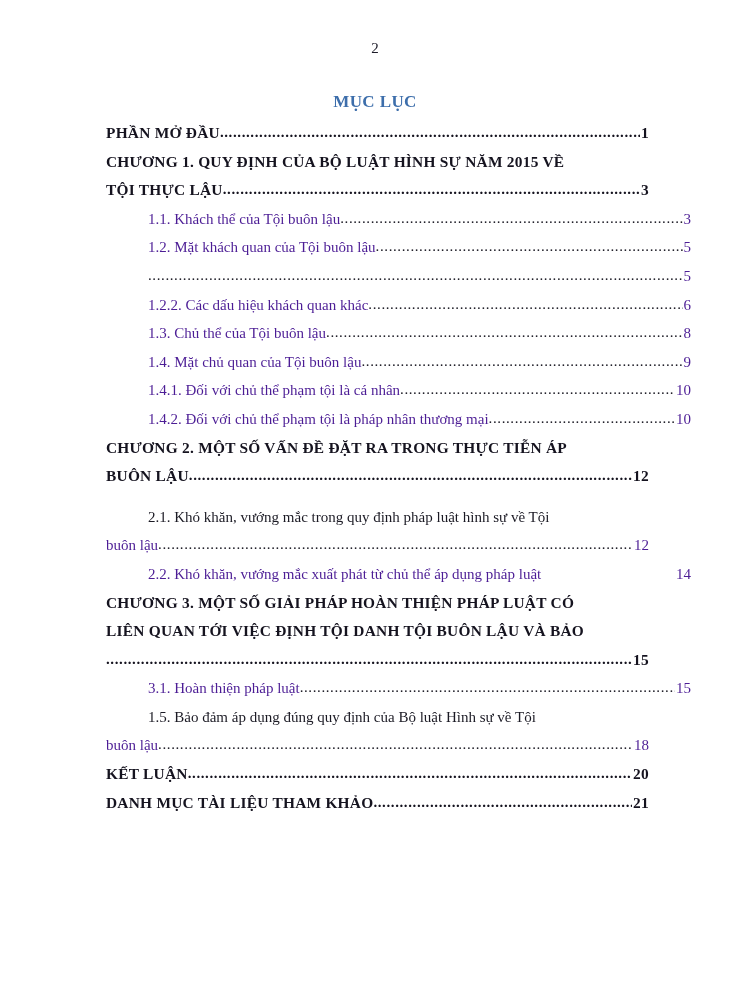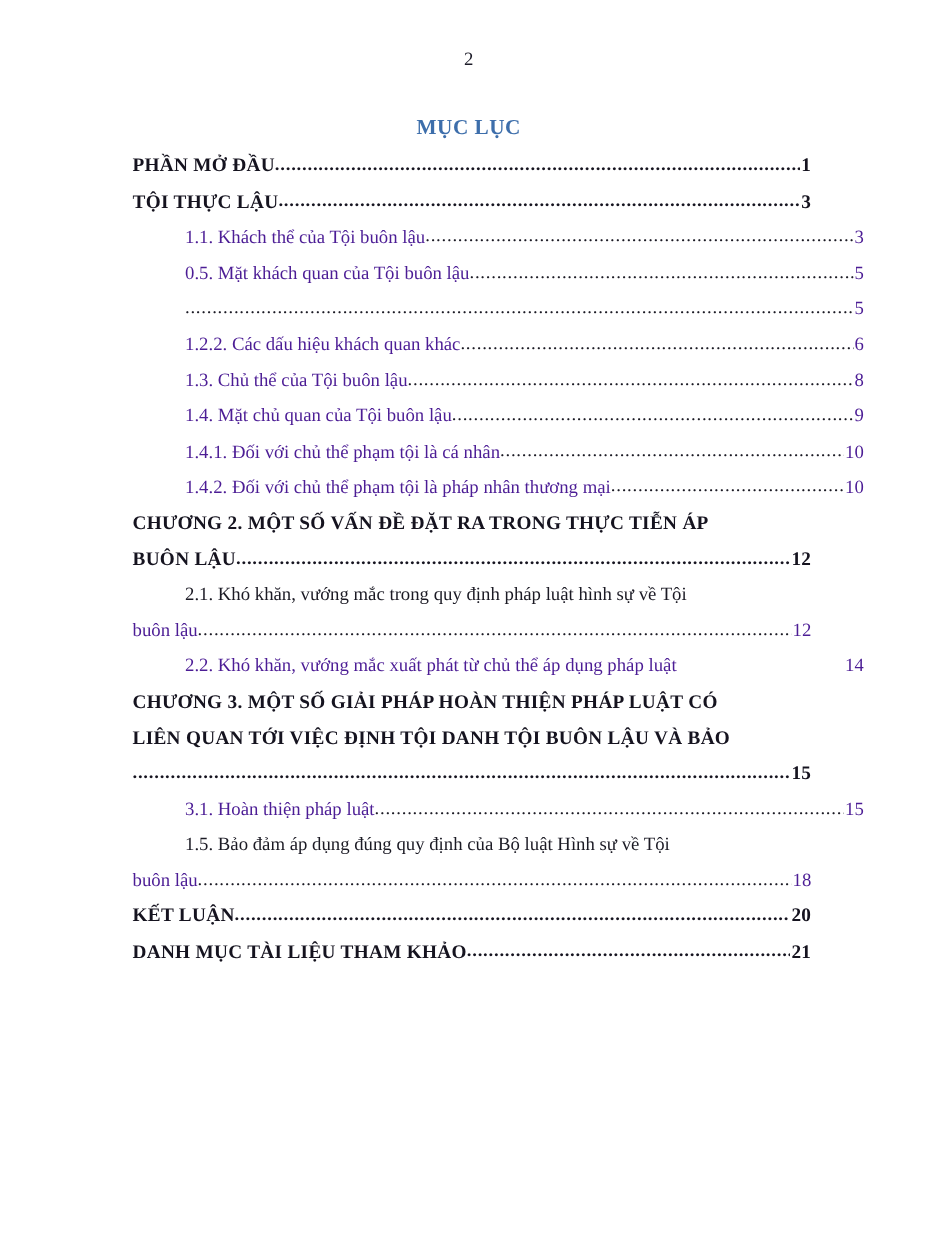--- a/index.html
+++ b/index.html
@@ -138,36 +138,37 @@
 
   <div class="toc" id="toc-list">
       <div class="entry lvl-chap">
         <div class="line">
           <span class="txt">PHẦN MỞ ĐẦU </span>
           <span class="leader">.........................................................................................................................................................................</span>
           <span class="pg">1</span>
         </div>
       </div>
       <div class="entry lvl-chap">
+        <div class="justify">CHƯƠNG 1. QUY ĐỊNH CỦA BỘ LUẬT HÌNH SỰ NĂM 2015  VỀ</div>
         <div class="line">
           <span class="txt">TỘI THỰC LẬU </span>
           <span class="leader">.........................................................................................................................................................................</span>
           <span class="pg">3</span>
         </div>
       </div>
       <div class="entry lvl-sub">
         <div class="line indent-1">
           <span class="txt">1.1. Khách thể của Tội buôn lậu </span>
           <span class="leader">.........................................................................................................................................................................</span>
           <span class="pg">3</span>
         </div>
       </div>
       <div class="entry lvl-sub">
         <div class="line indent-1">
-          <span class="txt">0.5. Mặt khách quan của Tội buôn lậu </span>
+          <span class="txt">1.2. Mặt khách quan của Tội buôn lậu </span>
           <span class="leader">.........................................................................................................................................................................</span>
           <span class="pg">5</span>
         </div>
       </div>
       <div class="entry lvl-sub">
         <div class="line indent-1">
           <span class="leader">.........................................................................................................................................................................</span>
           <span class="pg">5</span>
         </div>
       </div>
@@ -208,21 +209,21 @@
       </div>
       <div class="entry lvl-chap">
         <div class="justify">CHƯƠNG 2. MỘT SỐ VẤN ĐỀ ĐẶT RA TRONG THỰC TIỄN  ÁP</div>
         <div class="line">
           <span class="txt">BUÔN LẬU </span>
           <span class="leader">.........................................................................................................................................................................</span>
           <span class="pg">12</span>
         </div>
       </div>
       <div class="entry lvl-sub">
-        <div class="justify sub" style="text-indent: 42px;">2.1. Khó khăn, vướng mắc trong quy định pháp luật hình sự về Tội</div>
+        <div class="justify sub" style="text-indent: 42px; margin-top: 12px;">2.1. Khó khăn, vướng mắc trong quy định pháp luật hình sự về Tội</div>
         <div class="line">
           <span class="txt">buôn lậu </span>
           <span class="leader">.........................................................................................................................................................................</span>
           <span class="pg">12</span>
         </div>
       </div>
       <div class="entry lvl-sub">
         <div class="line indent-1">
           <span class="txt">2.2. Khó khăn, vướng mắc xuất phát từ chủ thể áp dụng pháp luật</span>
           <span class="leader"></span>

